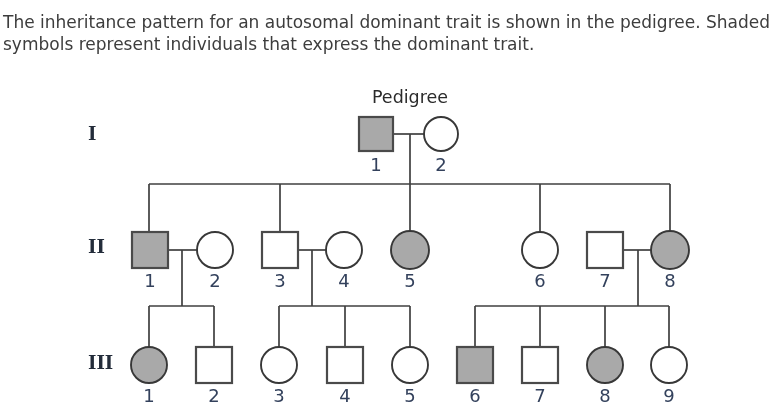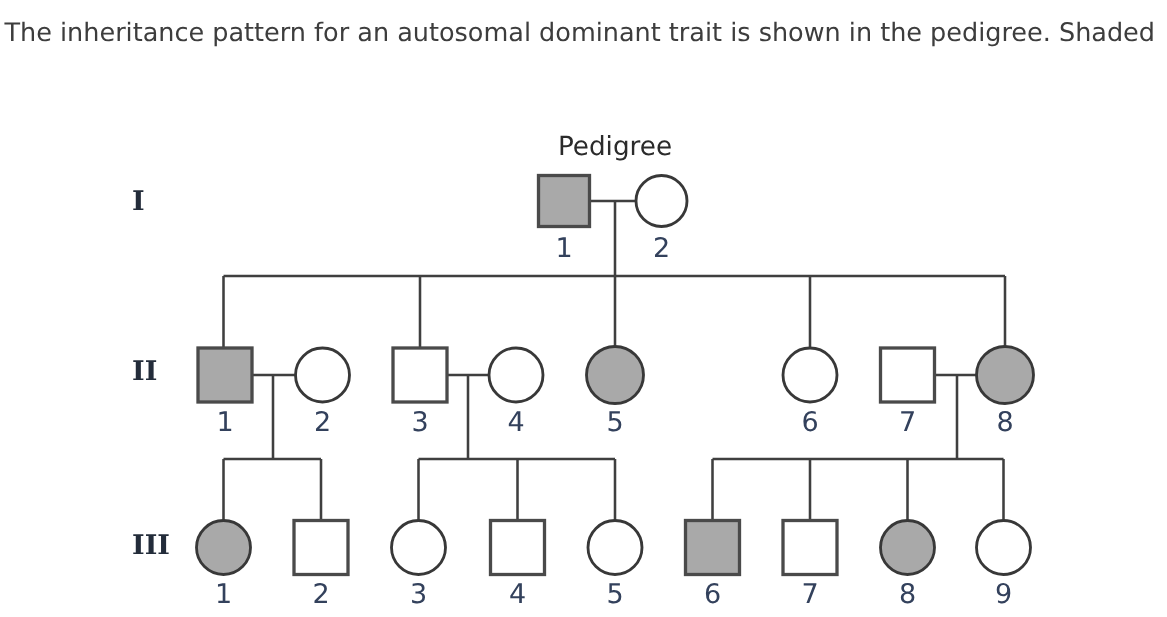--- a/index.html
+++ b/index.html
@@ -16,20 +16,21 @@
   .title{font:17.5px "DejaVu Sans",sans-serif;fill:#2b2b2b;}
   .genlabel{font:bold 18px "DejaVu Serif",serif;fill:#232c3a;}
   .num{font:18px "DejaVu Sans",sans-serif;fill:#33415c;}
   .relline{stroke:#3f3f3f;stroke-width:1.7;fill:none;}
 </style>
 </head>
 <body>
 
 <div class="question-text">
   <div>The inheritance pattern for an autosomal dominant trait is shown in the pedigree. Shaded</div>
+  <div>symbols represent individuals that express the dominant trait.</div>
 </div>
 
 <svg id="ped-svg" width="778" height="411" viewBox="0 0 778 411">
     <text x="410" y="103" text-anchor="middle" class="title">Pedigree</text>
     <text x="88" y="140" class="genlabel">I</text>
     <text x="88" y="253" class="genlabel">II</text>
     <text x="88" y="369" class="genlabel">III</text>
     <line x1="393" y1="134" x2="424" y2="134" class="relline" stroke="#3f3f3f"></line>
     <line x1="410" y1="134" x2="410" y2="232" class="relline" stroke="#3f3f3f"></line>
     <line x1="149" y1="184" x2="670" y2="184" class="relline" stroke="#3f3f3f"></line>

